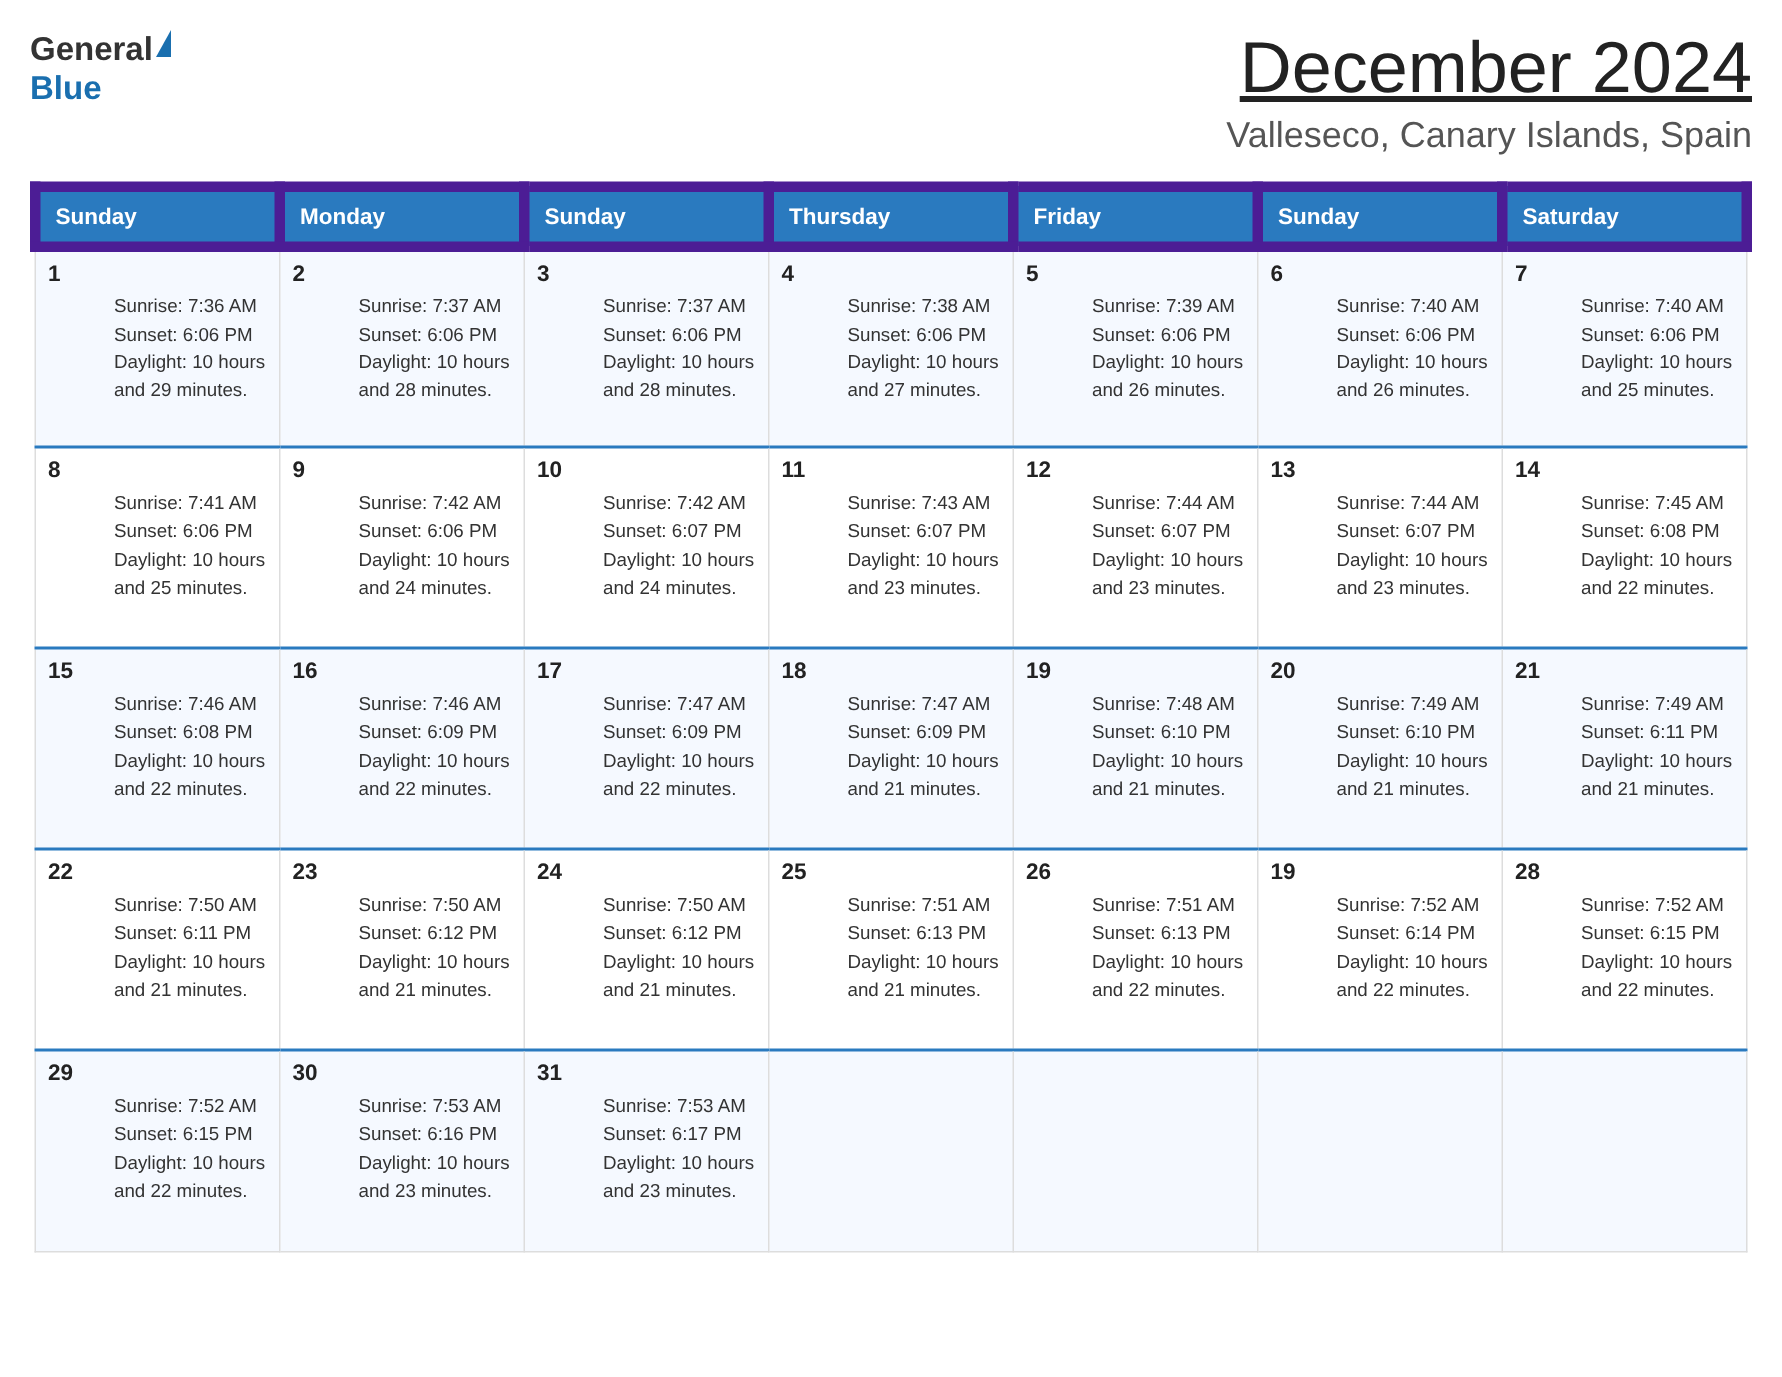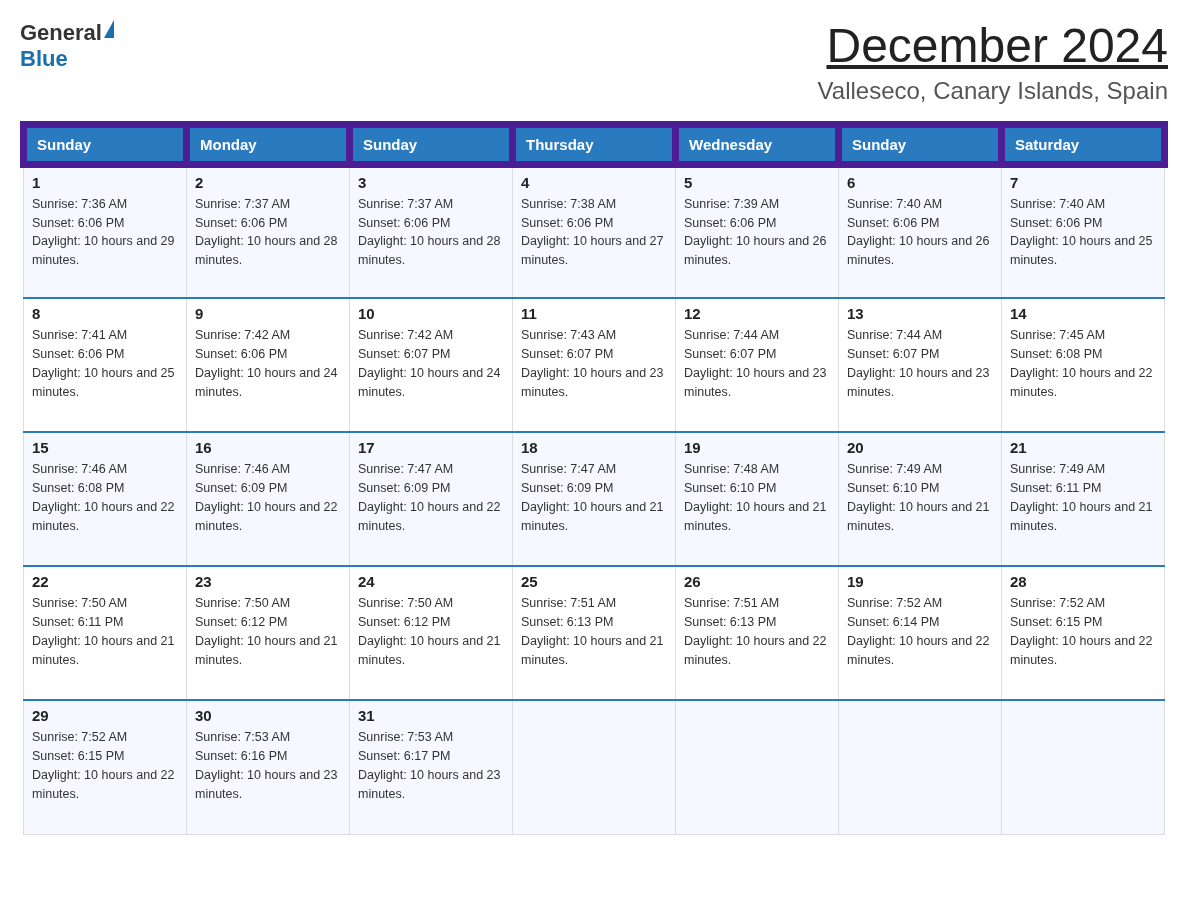--- a/index.html
+++ b/index.html
@@ -91,20 +91,21 @@
       font-size: 15px;
       font-weight: bold;
       color: #222;
       display: block;
       margin-bottom: 4px;
     }
     .day-info {
       font-size: 12.5px;
       line-height: 1.5;
       color: #333;
+      margin-left: 44px;
     }
     .empty-cell {
       background-color: #ffffff;
     }
     tbody tr td {
       border-top: 2px solid #2a7abf;
       border-bottom: 1px solid #ddd;
       border-left: 1px solid #ddd;
       border-right: 1px solid #ddd;
     }
@@ -126,21 +127,21 @@
   </div>
 </div>
 
 <table>
   <thead>
     <tr>
       <th>Sunday</th>
       <th>Monday</th>
       <th>Sunday</th>
       <th>Thursday</th>
-      <th>Wednesday</th>
+      <th>Friday</th>
       <th>Sunday</th>
       <th>Saturday</th>
     </tr>
   </thead>
   <tbody id="calendar-body">
   <tr>
         <td>
         <span class="day-number">1</span>
         <div class="day-info">
           Sunrise: 7:36 AM<br>

